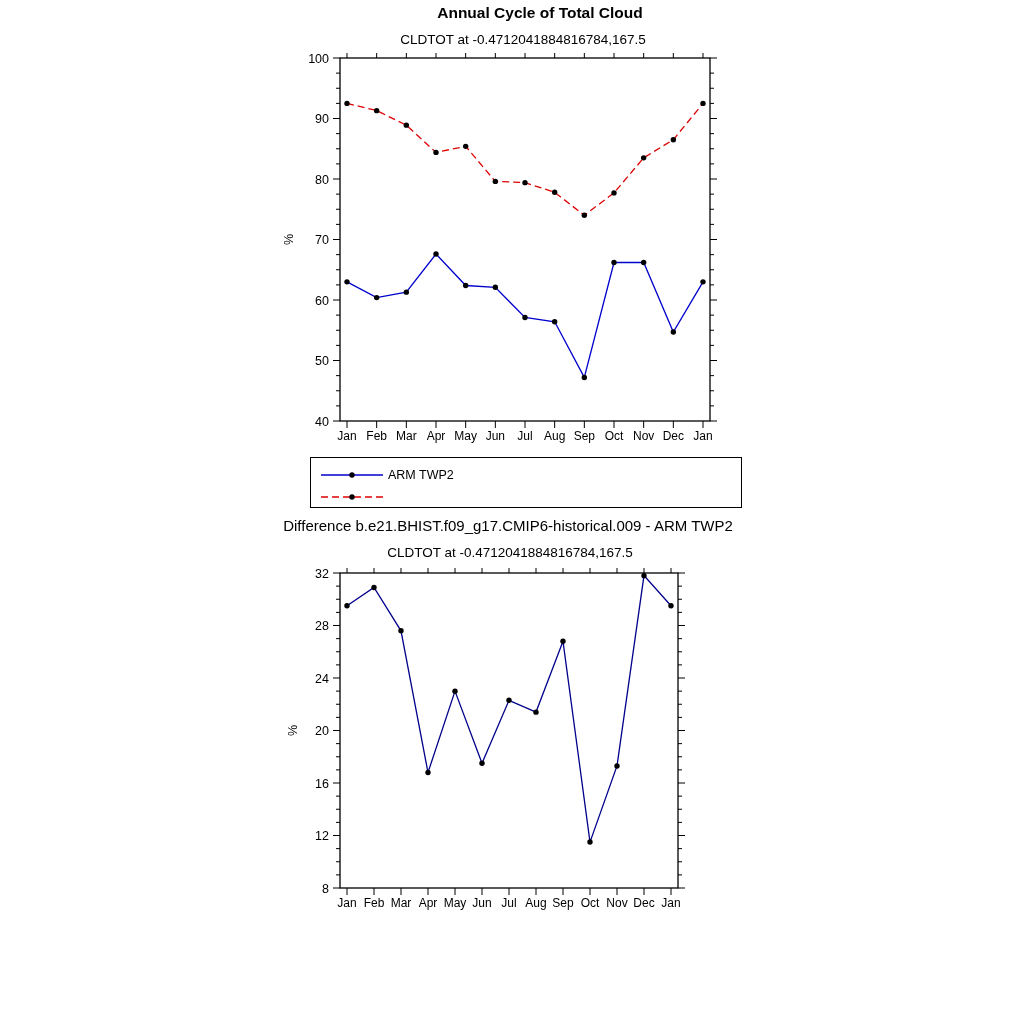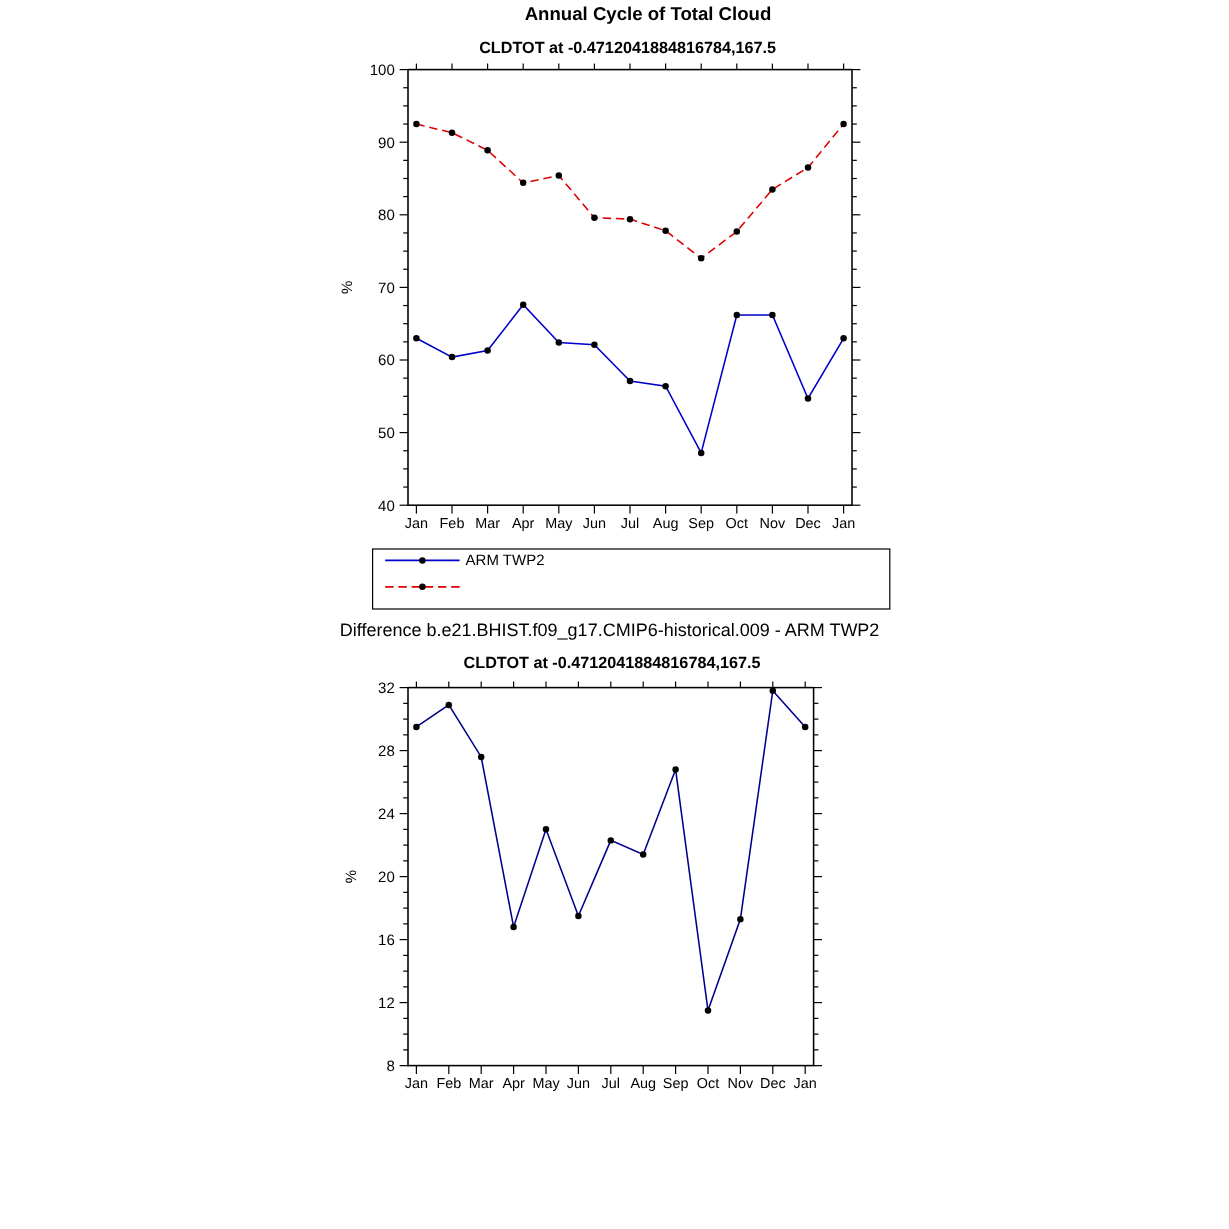--- a/index.html
+++ b/index.html
@@ -9,21 +9,20 @@
     height: 1024px;
     background: #ffffff;
     font-family: "Liberation Sans", sans-serif;
     color: #000;
     overflow: hidden;
   }
   .title, .subtitle {
     position: absolute;
     white-space: nowrap;
     transform: translateX(-50%);
-    font-weight: bold;
   }
   .t1 { left: 540px; top: 4px;  font-size: 15.5px; font-weight: bold; }
   .s1 { left: 523px; top: 32px; font-size: 13.5px; }
   .t2 { left: 508px; top: 517px; font-size: 15px; font-weight: normal; }
   .s2 { left: 510px; top: 545px; font-size: 13.5px; }
   #plots {
     position: absolute;
     left: 0; top: 0;
   }
   svg text { font-family: "Liberation Sans", sans-serif; fill: #000; }
@@ -31,21 +30,21 @@
     position: absolute;
     left: 310px;
     top: 457px;
     width: 430px;
     border: 1px solid #000;
     background: #fff;
     padding: 2px 0 3px 0;
   }
   .legend-row {
     display: flex;
-    align-items: flex-start;
+    align-items: flex-end;
     height: 22px;
     padding-left: 7px;
   }
   .llabel {
     font-size: 12.5px;
     margin-left: 2px;
     white-space: nowrap;
   }
 </style>
 </head>

